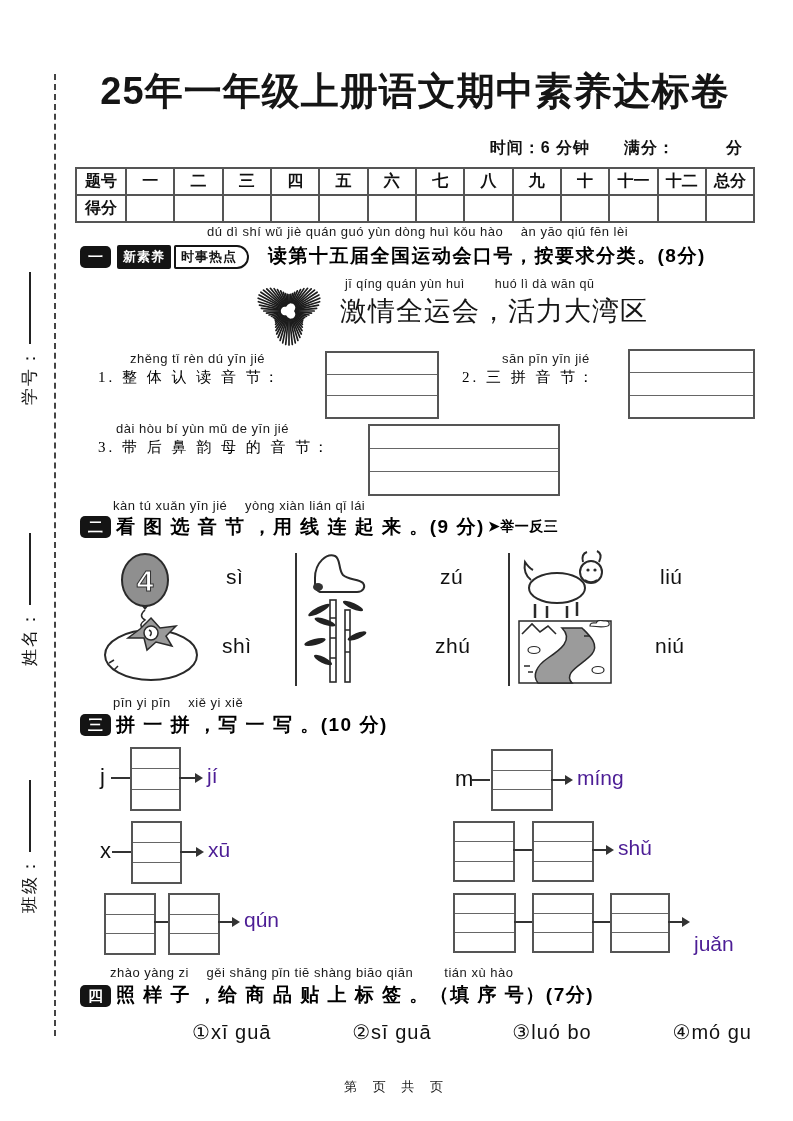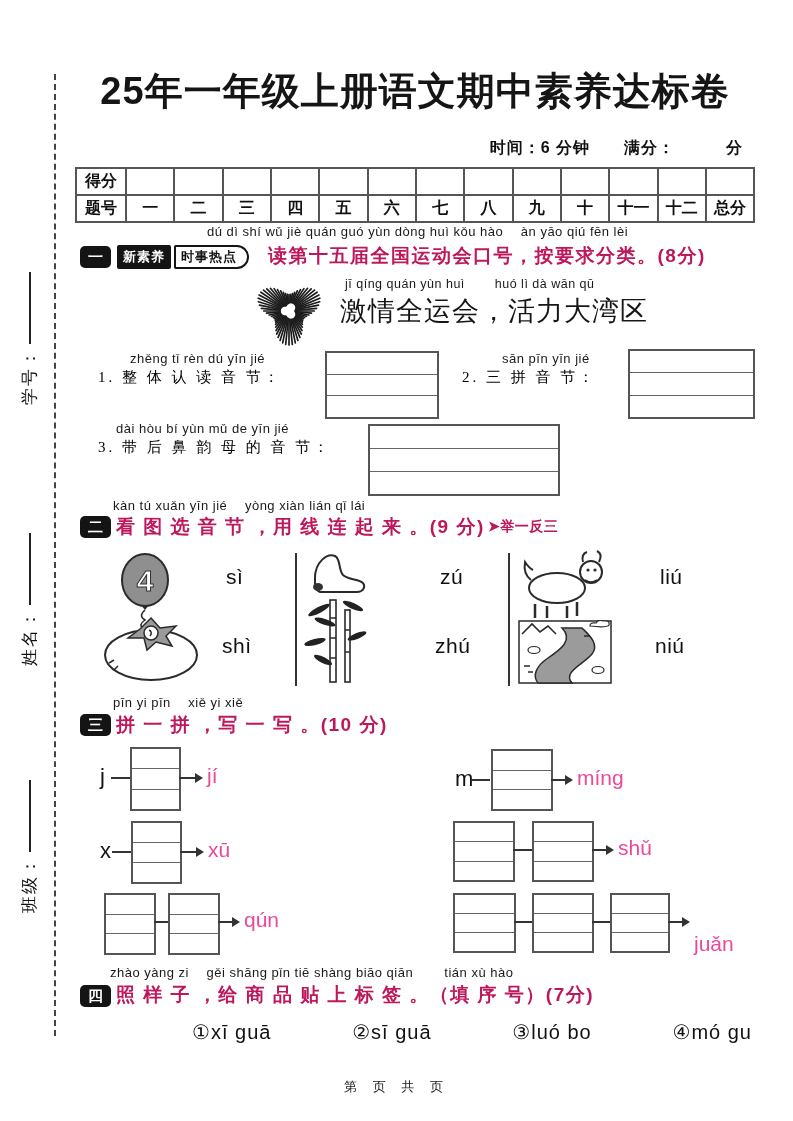--- a/index.html
+++ b/index.html
@@ -14,39 +14,39 @@
   .mgroup .mlabel{font-size:17px; letter-spacing:2px; color:#111; white-space:nowrap;}
   .mgroup .mline{width:72px; border-bottom:2px solid #222; height:1px; margin-left:4px;}
   
   .title{position:absolute; left:80px; top:66px; width:670px; text-align:center;
     font-size:38px; font-weight:bold; letter-spacing:1px; color:#151515;}
   .timeline{position:absolute; right:50px; top:138px; font-size:16px; font-weight:bold; letter-spacing:1px;}
   table.score{position:absolute; left:75px; top:167px; width:680px; border-collapse:collapse; table-layout:fixed;}
   table.score td{border:2px solid #555; text-align:center; font-weight:bold; font-size:16px; height:25px; padding:0;}
   
   .pinyin{position:absolute; font-size:13px; letter-spacing:0.5px; color:#1a1a1a; white-space:nowrap;}
-  .qtext{position:absolute; font-size:19px; font-weight:bold; letter-spacing:1.5px; white-space:nowrap; color:#be185d;}
+  .qtext{position:absolute; font-size:19px; font-weight:bold; letter-spacing:1.5px; white-space:nowrap; color:#000000;}
   .itemtext{position:absolute; font-family:"Liberation Serif", serif; font-size:15px; letter-spacing:3px; white-space:nowrap; color:#000000;}
   .num-badge{position:absolute; width:31px; height:22px; background:#141414; color:#fff;
     border-radius:5px; text-align:center; line-height:22px; font-size:15px; font-weight:bold;}
   .tag-solid{position:absolute; background:#141414; color:#fff; font-size:13px; font-weight:bold;
     padding:3px 6px; letter-spacing:1px; border-radius:2px;}
   .tag-outline{position:absolute; border:2px solid #141414; color:#141414; font-size:13px; font-weight:bold;
     padding:1px 10px 1px 5px; letter-spacing:1px; border-radius:2px 14px 14px 2px; background:#fff;}
   .pgrid{position:absolute; border:2px solid #555; display:flex; flex-direction:column; background:#fff;}
   .pgrid .prow{flex:1;}
   .pgrid .prow + .prow{border-top:1.5px solid #666;}
   .vline{position:absolute; width:2px; background:#333;}
   .conn{position:absolute; height:2px; background:#333;}
   .arrow{position:absolute; height:2px; background:#333;}
   .arrow::after{content:''; position:absolute; right:-2px; top:-4px;
     border-left:8px solid #333; border-top:5px solid transparent; border-bottom:5px solid transparent;}
   .syll{position:absolute; font-size:21px; color:#111; letter-spacing:0.5px;}
   .prefix{position:absolute; font-size:22px; color:#111;}
-  .result{position:absolute; font-size:21px; color:#ec4899;}
+  .result{position:absolute; font-size:21px; color:#4c1d95;}
   .slogan{position:absolute; font-size:27px; font-weight:normal; letter-spacing:1px; color:#161616;}
   .options{position:absolute; left:150px; top:1020px; width:560px; display:flex; justify-content:space-between;margin-left:42px;}
   .options span{font-size:20px; letter-spacing:1px;}
   .footer{position:absolute; left:0; top:1078px; width:100%; text-align:center; font-size:13px; letter-spacing:6px; color:#222;}
   svg{display:block;}
 </style>
 </head>
 <body>
 
 <div class="page">
@@ -80,50 +80,50 @@
         <col>
         <col>
         <col>
         <col>
         <col>
         <col>
         <col style="width:48px">
     </colgroup>
     <tbody>
         <tr>
-      <td>得分</td>
-      <td></td>
-          <td></td>
-      <td></td>
-          <td></td>
-      <td></td>
-          <td></td>
-      <td></td>
-          <td></td>
-      <td></td>
-          <td></td>
-      <td></td>
-          <td></td>
-      <td></td>
-    </tr>
-    <tr>
       <td>题号</td>
       <td>一</td>
       <td>二</td>
       <td>三</td>
       <td>四</td>
       <td>五</td>
       <td>六</td>
       <td>七</td>
       <td>八</td>
       <td>九</td>
       <td>十</td>
       <td>十一</td>
       <td>十二</td>
       <td>总分</td>
+    </tr>
+    <tr>
+      <td>得分</td>
+      <td></td>
+          <td></td>
+      <td></td>
+          <td></td>
+      <td></td>
+          <td></td>
+      <td></td>
+          <td></td>
+      <td></td>
+          <td></td>
+      <td></td>
+          <td></td>
+      <td></td>
     </tr>
   </tbody>
     </table>
 
   <div class="pinyin" style="left:207px; top:223px;">dú dì shí wǔ jiè quán guó yùn dòng huì kǒu hào　 àn yāo qiú fēn lèi</div>
   <div class="num-badge" style="left:80px; top:246px;">一</div>
   <div class="tag-solid" style="left:117px; top:245px;">新素养</div>
   <div class="tag-outline" style="left:174px; top:245px;">时事热点</div>
   <div class="qtext" style="left:268px; top:243px;">读第十五届全国运动会口号，按要求分类。(8分)</div>
 

